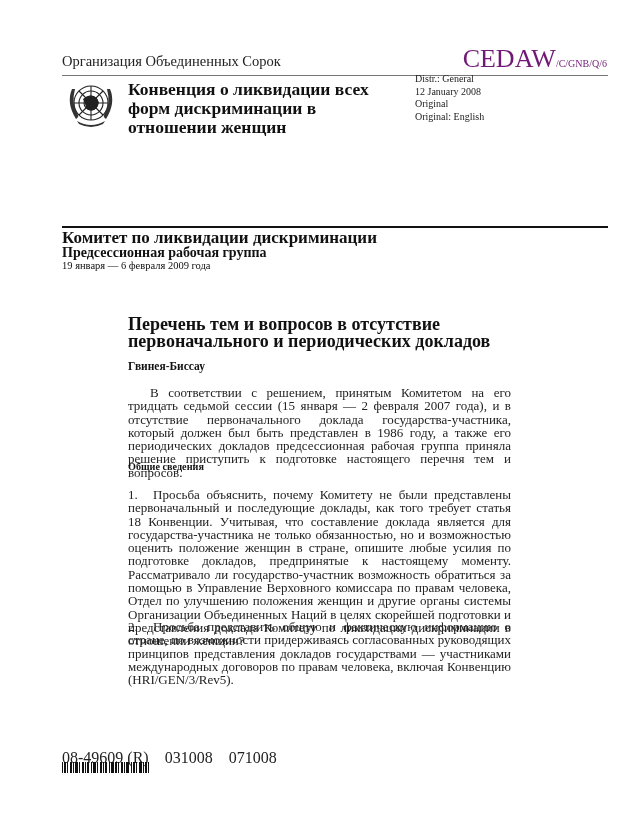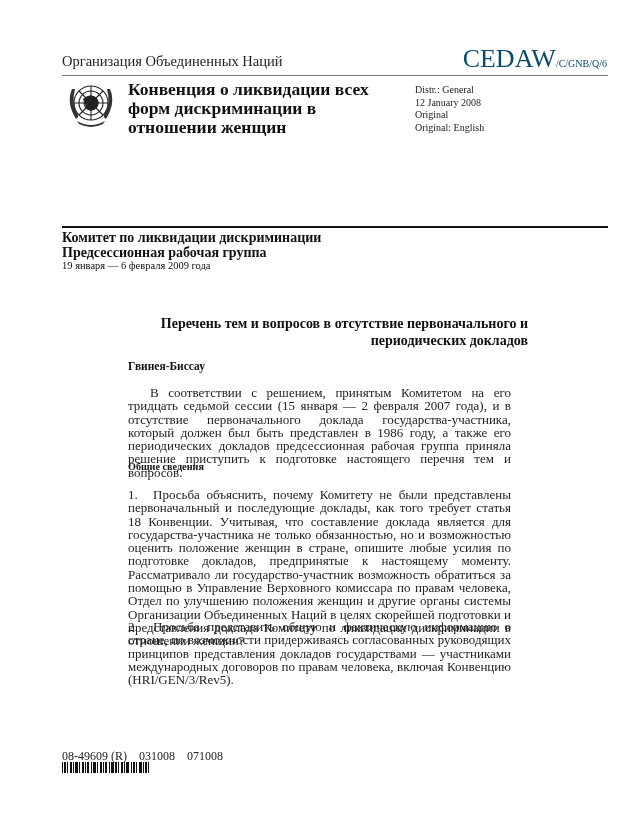--- a/index.html
+++ b/index.html
@@ -1,46 +1,46 @@
 <!DOCTYPE html>
 <html><head>
 <meta charset="utf-8">
 <style>
   html, body { margin: 0; padding: 0; background: #ffffff; }
   body { width: 640px; height: 828px; position: relative; overflow: hidden;
          font-family: "Liberation Serif", "DejaVu Serif", serif; color: #111; }
   .abs { position: absolute; }
   .org-name { left: 62px; top: 53px; font-size: 14.5px; color: #222; }
-  .symbol { right: 33px; top: 44px; font-size: 26px; color: #0c4a6e; white-space: nowrap; }
+  .symbol { right: 33px; top: 44px; font-size: 26px; color: #701a75; white-space: nowrap; }
   .symbol .suffix { font-size: 10px; }
   .rule-top { left: 62px; top: 75px; width: 546px; height: 1px; background: #777; }
   .emblem { left: 63px; top: 79px; width: 56px; height: 52px; }
   .conv-title { left: 128px; top: 80px; font-size: 17.5px; font-weight: bold; line-height: 19px; width: 270px; }
-  .distr { left: 415px; top: 84px; font-size: 10px; line-height: 12.5px; color: #222; }
+  .distr { left: 415px; top: 73px; font-size: 10px; line-height: 12.5px; color: #222; }
   .rule-mid { left: 62px; top: 226px; width: 546px; height: 2px; background: #111; }
   .committee { left: 62px; top: 231px; font-size: 11.3px; line-height: 14.5px; width: 320px; }
-  .committee .b1 { font-weight: bold; font-size: 14px; }
+  .committee .b1 { font-weight: bold; font-size: 17px; }
   .committee .b2 { font-weight: bold; font-size: 14px; line-height: 13px; }
   .committee .n { font-size: 10.5px; line-height: 13px; }
-  .doc-title { left: 128px; top: 316px; font-size: 14px; font-weight: bold; line-height: 16.5px; width: 400px; text-align: right; }
+  .doc-title { left: 128px; top: 316px; font-size: 18px; font-weight: bold; line-height: 16.5px; width: 400px; }
   .country { left: 128px; top: 360px; font-size: 11.5px; font-weight: bold; }
   .para { left: 128px; width: 383px; font-size: 13px; line-height: 13.3px; text-align: justify; color: #222; }
   .intro { top: 386px; text-indent: 22px; }
   .section-h { left: 128px; top: 461px; font-size: 10.2px; font-weight: bold; }
   .p1 { top: 488px; }
   .p2 { top: 620px; }
   .num { display: inline-block; width: 25px; }
-  .footer-code { left: 62px; top: 749px; font-size: 12px; color: #222; white-space: pre; }
+  .footer-code { left: 62px; top: 749px; font-size: 16px; color: #222; white-space: pre; }
   .barcode { left: 62px; top: 762px; width: 106px; height: 11px; display: flex; align-items: stretch; }
   .barcode span { display: block; background: #111; height: 100%; }
 </style>
 </head>
 <body>
 
-<div class="abs org-name">Организация Объединенных Наций</div>
+<div class="abs org-name">Организация Объединенных Сорок</div>
 <div class="abs symbol"><span>CEDAW</span><span class="suffix">/C/GNB/Q/6</span></div>
 <div class="abs rule-top"></div>
 
 <div class="abs emblem">
   <svg width="56" height="52" viewBox="0 0 56 52">
     <g fill="none" stroke="#222" stroke-width="1.1">
       <circle cx="28" cy="24" r="17"></circle>
       <circle cx="28" cy="24" r="12"></circle>
       <circle cx="28" cy="24" r="7"></circle>
       <line x1="28" y1="7" x2="28" y2="41"></line>

